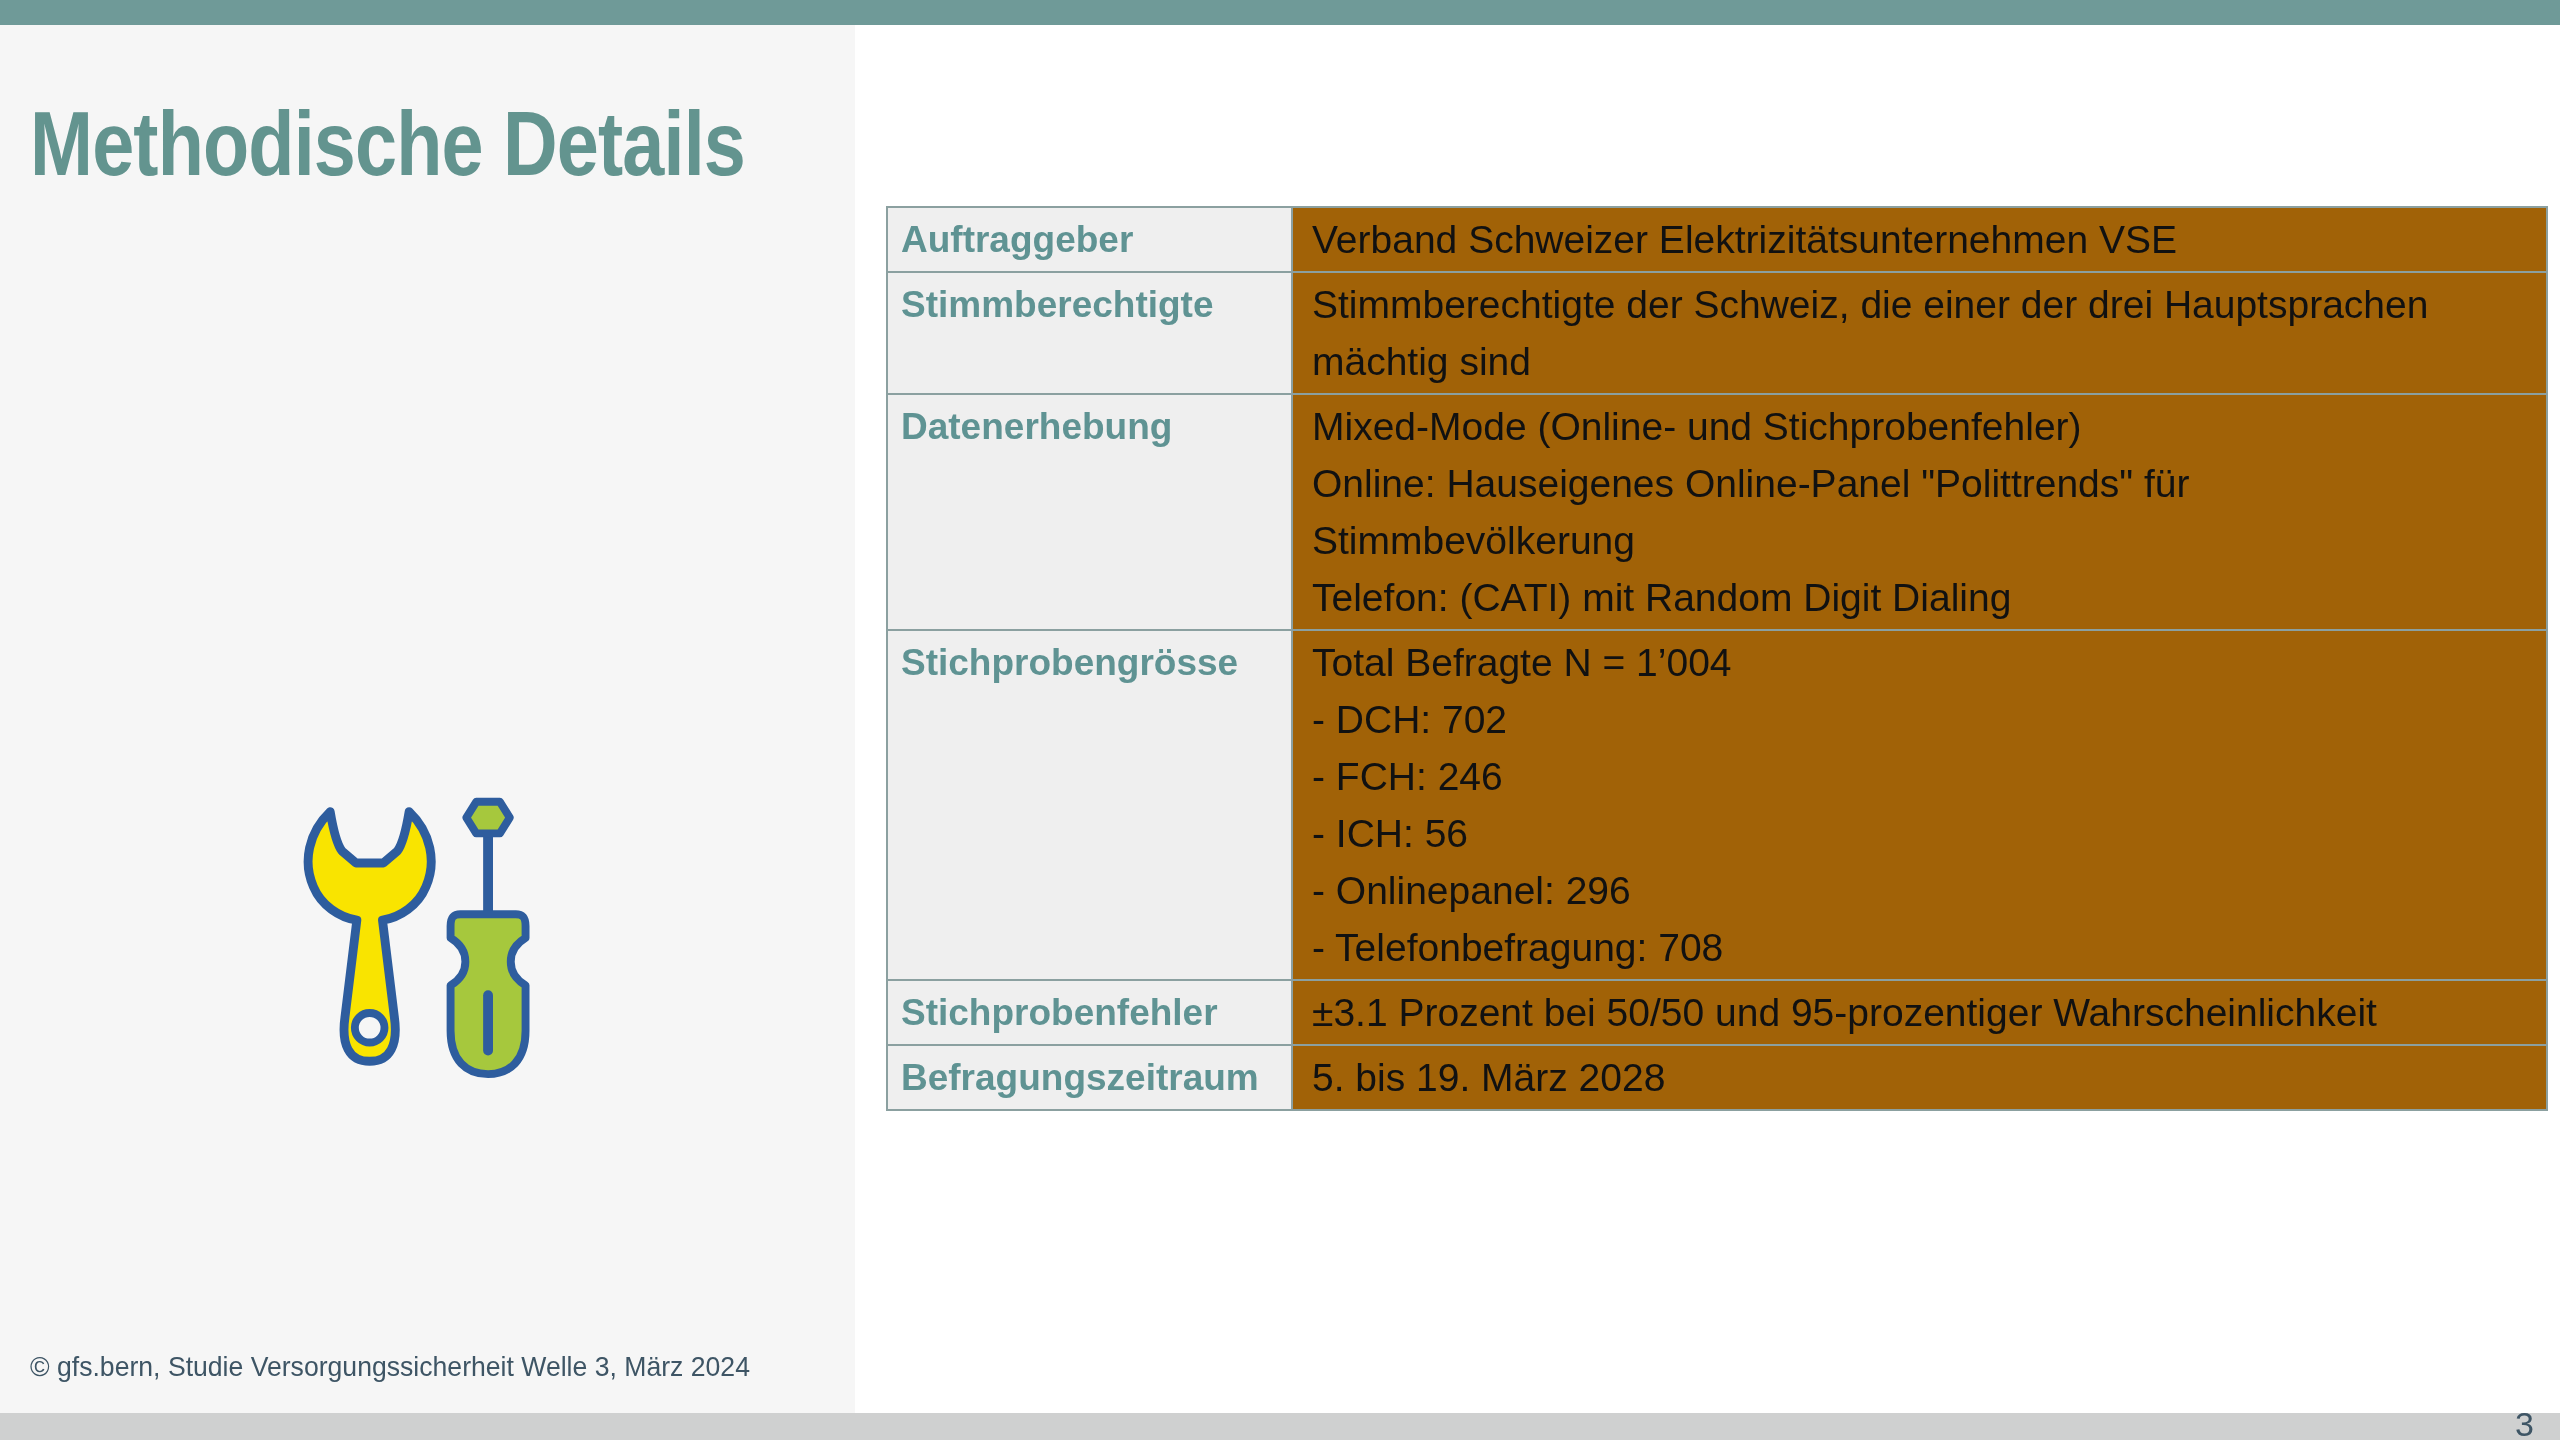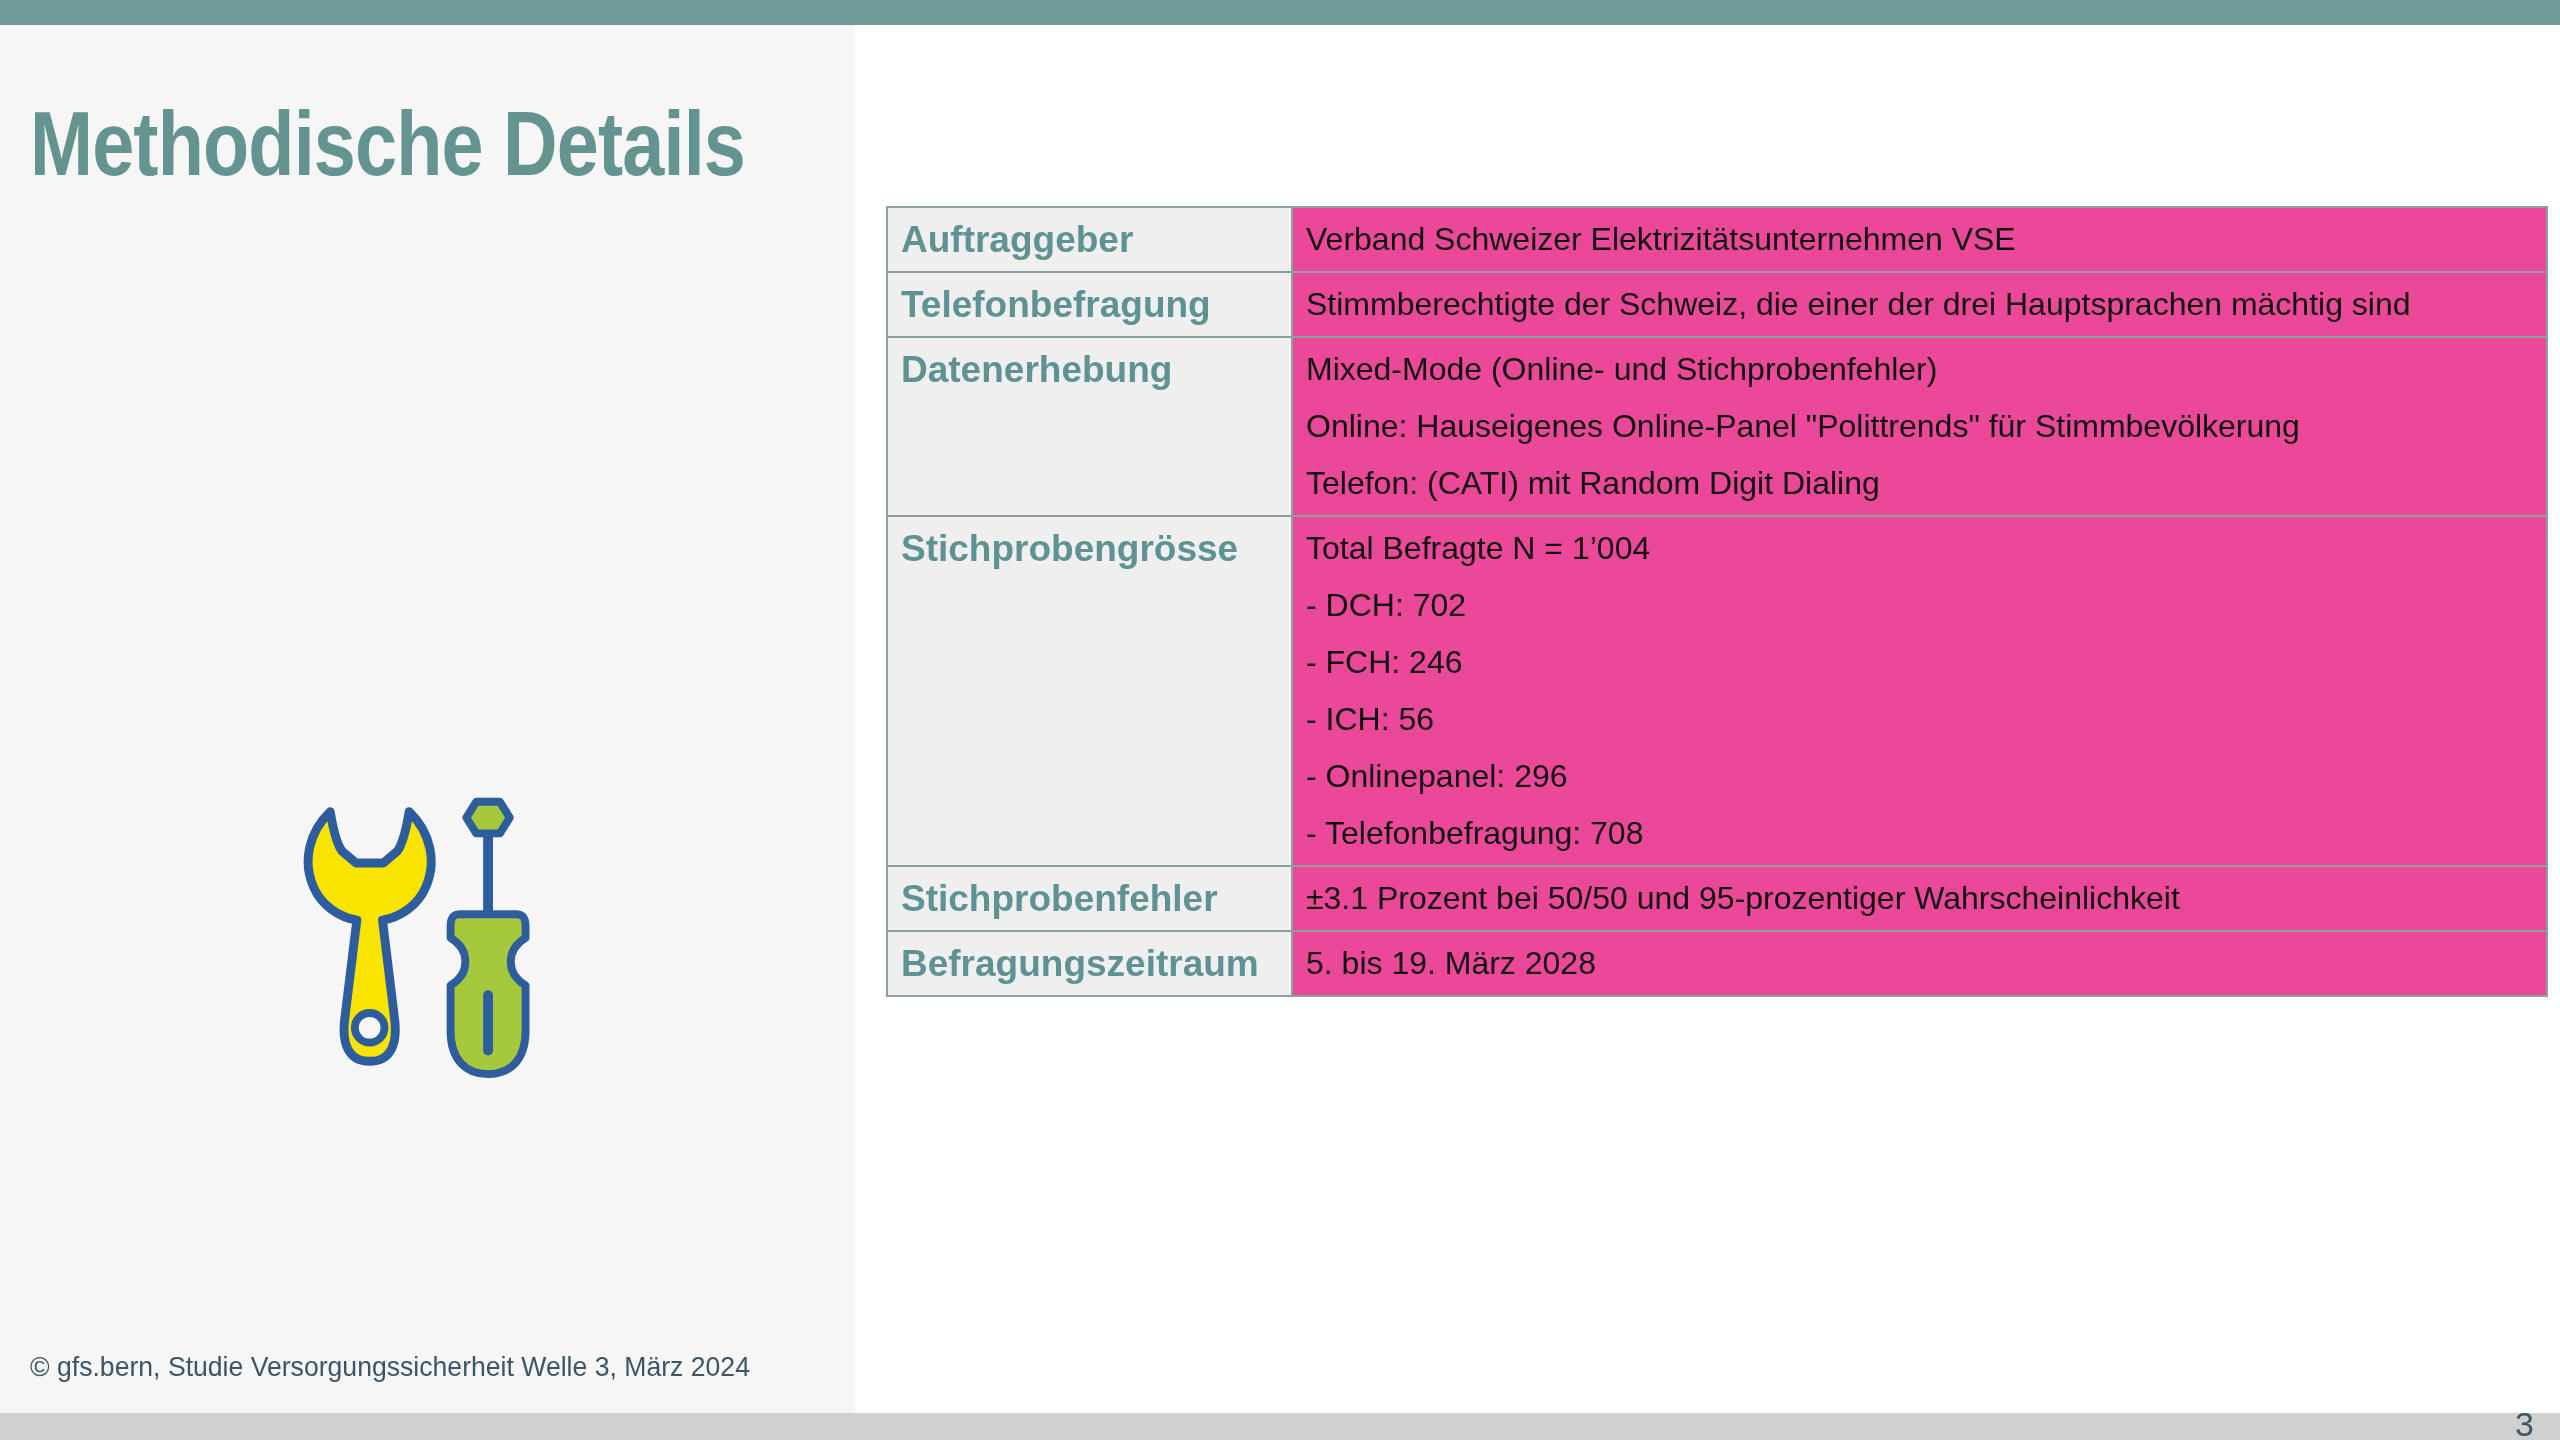--- a/index.html
+++ b/index.html
@@ -54,24 +54,24 @@
   .mrow{display:table-row;}
   .mlabel{
     display:table-cell;width:405px;box-sizing:border-box;
     background:#efefef;color:var(--label-text);
     font-weight:bold;font-size:37px;line-height:57px;
     border:2px solid var(--table-border);
     padding:3px 2px 3px 13px;vertical-align:top;
   }
   .mvalue{
     display:table-cell;box-sizing:border-box;
-    background:#ec4899;color:var(--value-text);
-    font-size:32px;line-height:57px;
+    background:#a16207;color:var(--value-text);
+    font-size:39px;line-height:57px;
     border:2px solid var(--table-border);
-    padding:3px 60px 3px 13px;vertical-align:top;
+    padding:3px 60px 3px 19px;vertical-align:top;
   }
   .vline{display:block;}
   .bottombar{
     position:absolute;left:0;top:1413px;width:2560px;height:27px;
     background:var(--bottom-bar);
   }
   .pagenum{
     position:absolute;right:26px;top:-8px;
     font-size:34px;color:var(--footer-text);
   }
@@ -127,21 +127,21 @@
   </div>
 
   <div class="mtable" id="mtable">
       <div class="mrow">
         <div class="mlabel">Auftraggeber</div>
         <div class="mvalue">
           <div class="vline">Verband Schweizer Elektrizitätsunternehmen VSE</div>
         </div>
       </div>
       <div class="mrow">
-        <div class="mlabel">Telefonbefragung</div>
+        <div class="mlabel">Stimmberechtigte</div>
         <div class="mvalue">
           <div class="vline">Stimmberechtigte der Schweiz, die einer der drei Hauptsprachen mächtig sind</div>
         </div>
       </div>
       <div class="mrow">
         <div class="mlabel">Datenerhebung</div>
         <div class="mvalue">
           <div class="vline">Mixed-Mode (Online- und Stichprobenfehler)</div>
           <div class="vline">Online: Hauseigenes Online-Panel "Polittrends" für Stimmbevölkerung</div>
           <div class="vline">Telefon: (CATI) mit Random Digit Dialing</div>

